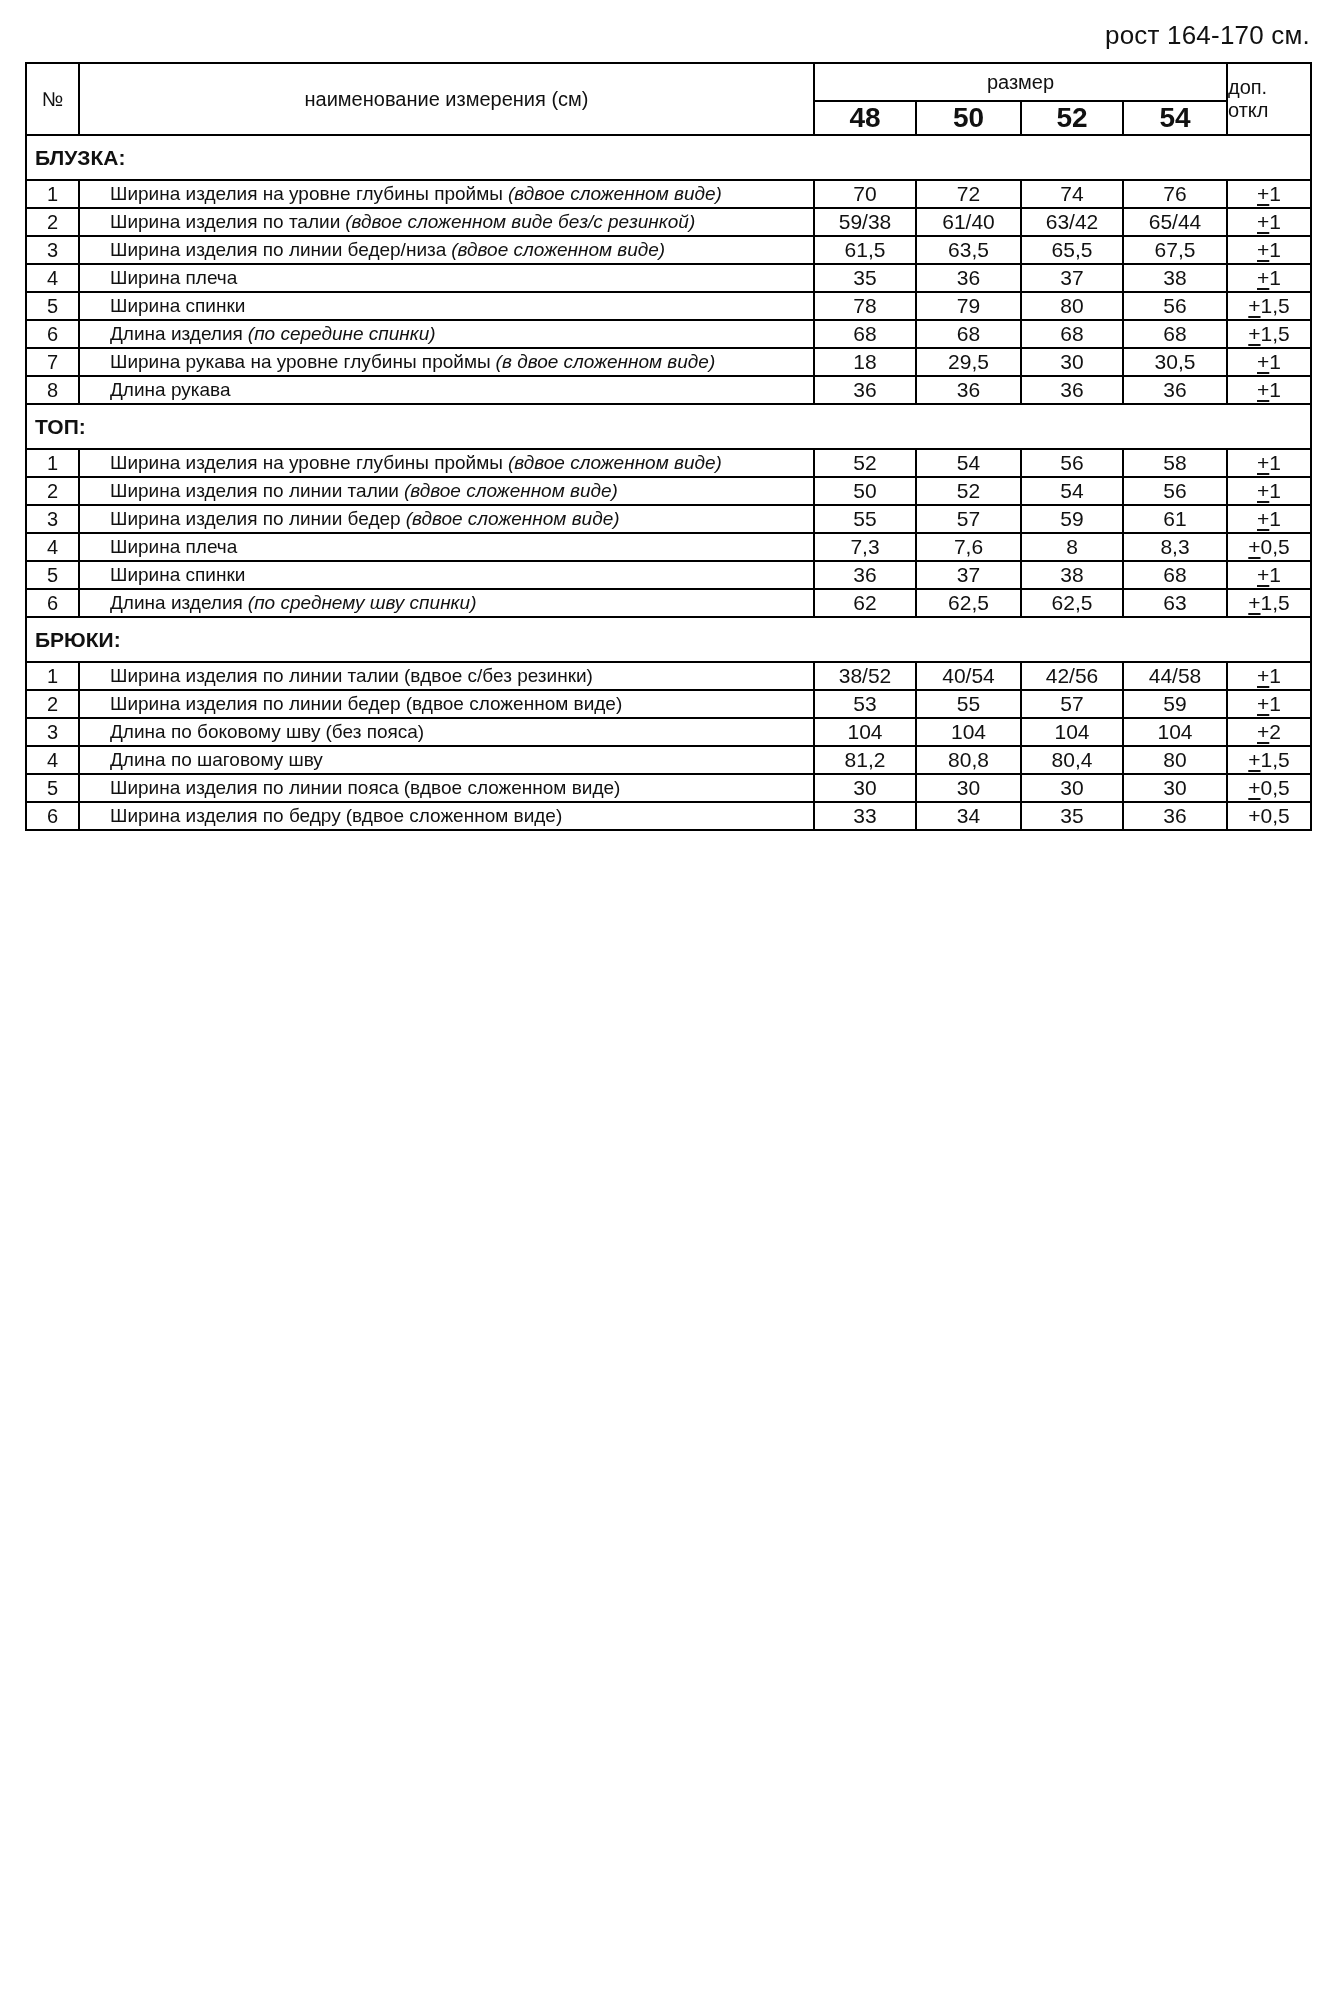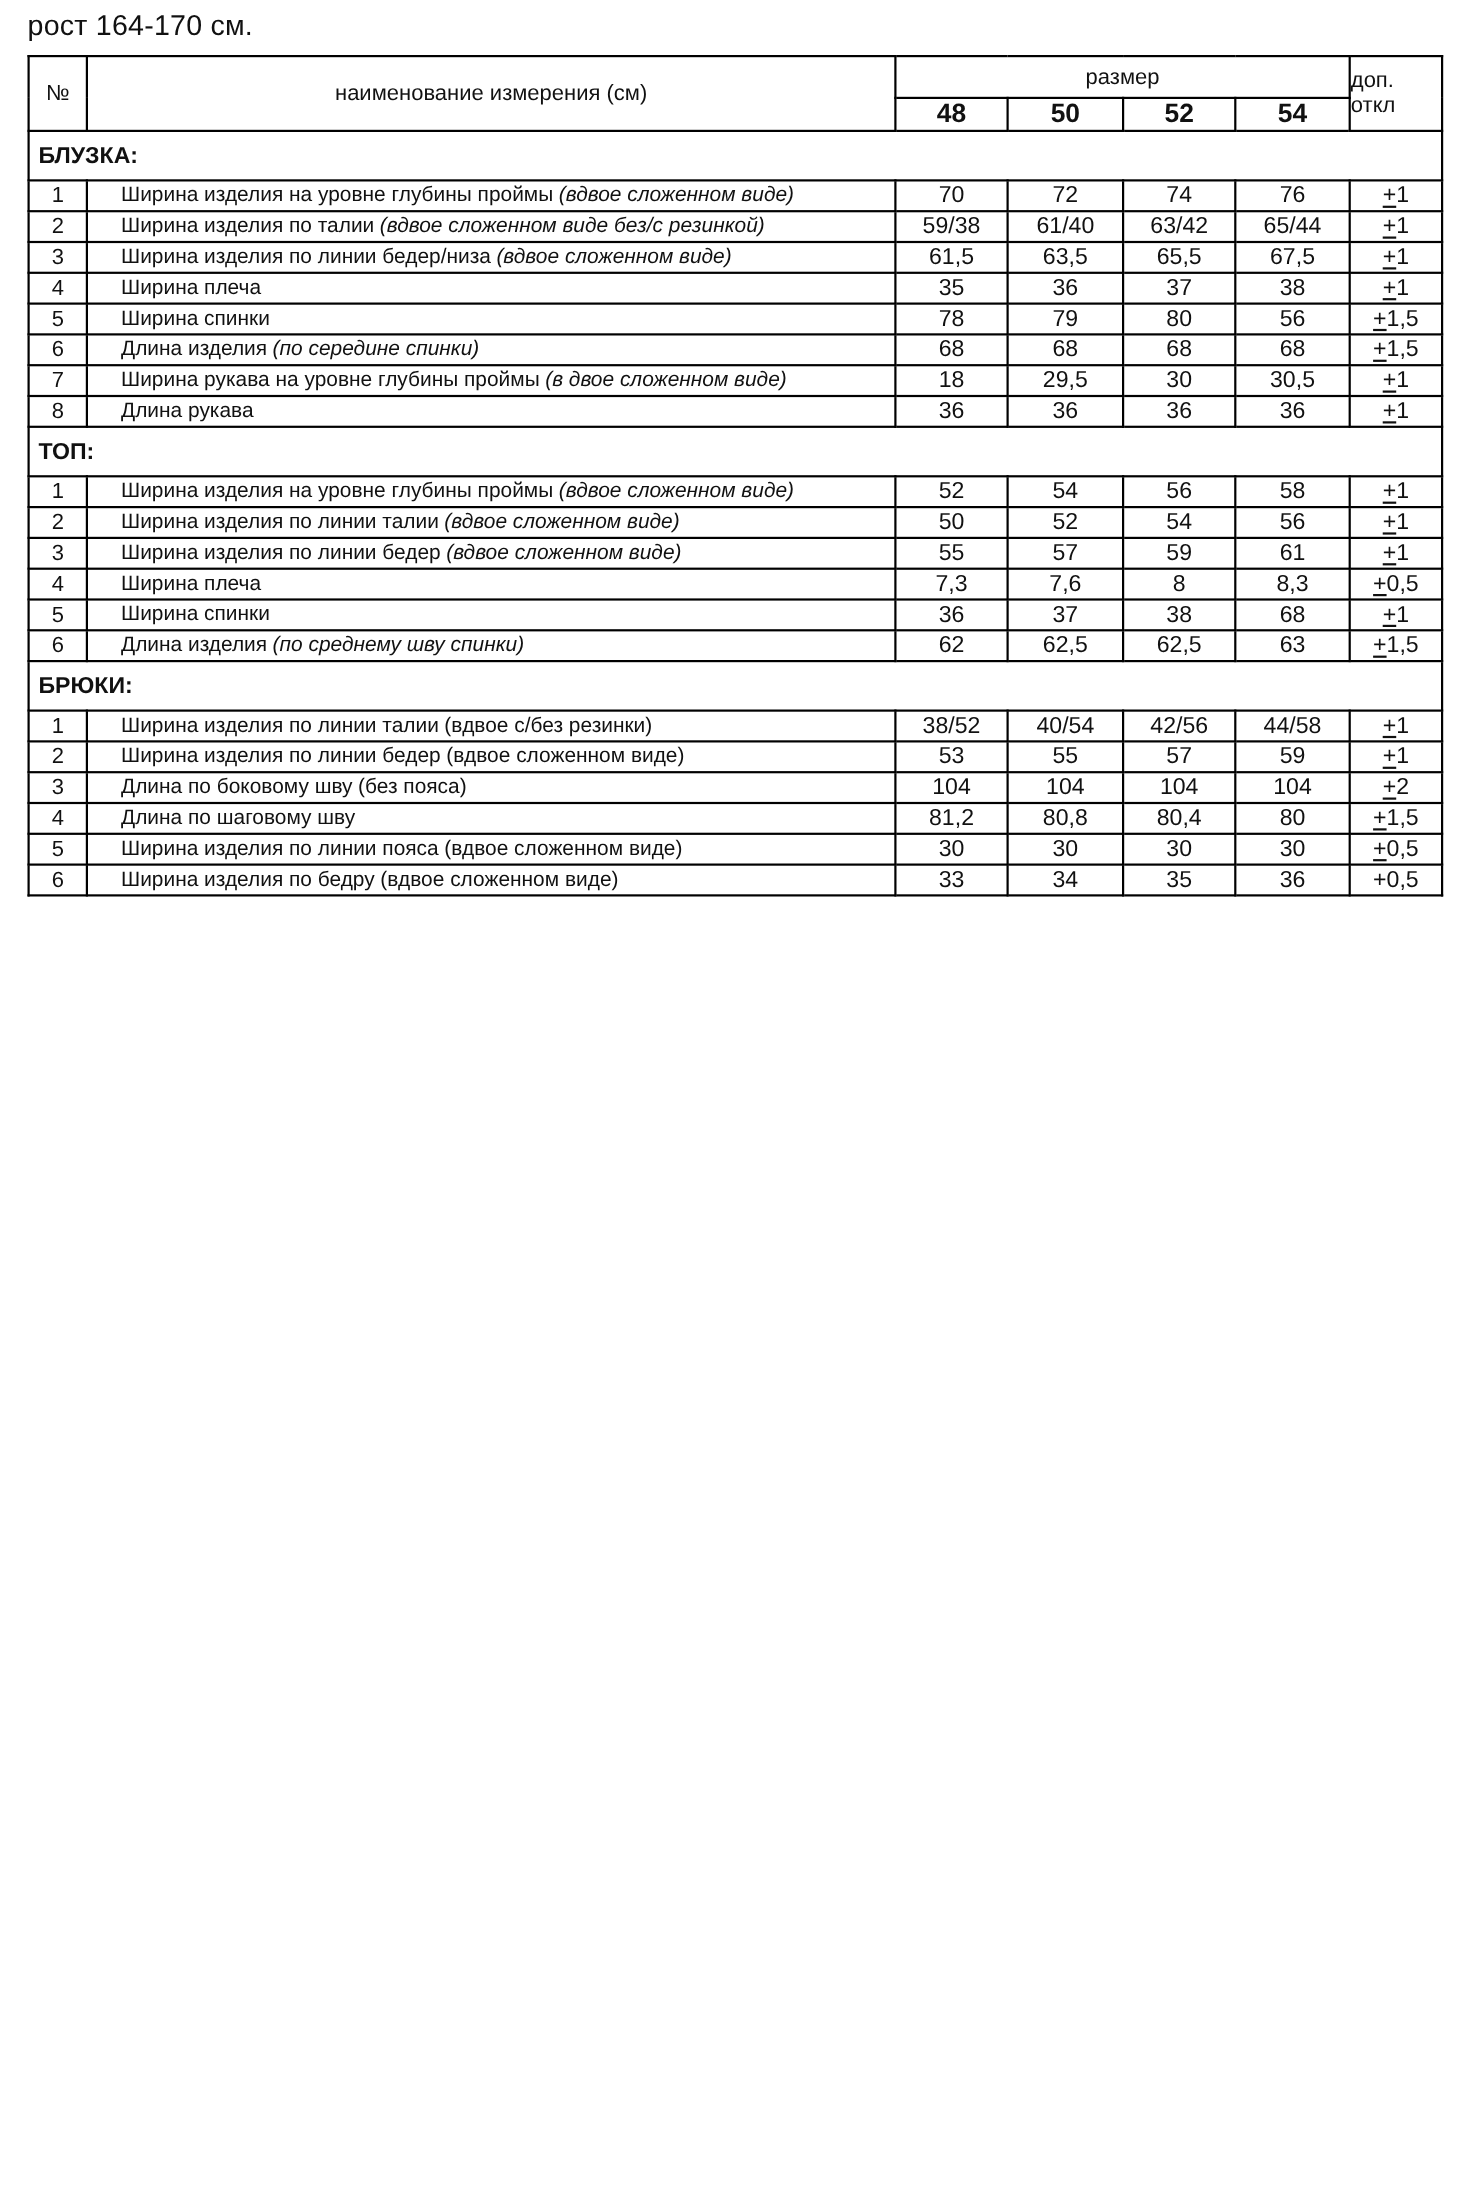--- a/index.html
+++ b/index.html
@@ -5,41 +5,41 @@
   * { box-sizing: border-box; margin: 0; padding: 0; }
   html, body { background: #fff; }
   body {
     width: 1333px;
     height: 2000px;
     font-family: "Liberation Sans", sans-serif;
     color: #111;
     position: relative;
   }
   .title {
-    margin: 8px 0 0 25px;
+    margin: 20px 0 0 25px;
     width: 1285px;
-    text-align: left;
+    text-align: right;
     font-size: 26px;
     letter-spacing: 0.2px;
   }
   table.size-table {
     border-collapse: collapse;
     table-layout: fixed;
     width: 1285px;
     margin: 11px 0 0 25px;
   }
   td, th {
     border: 2px solid #000;
     vertical-align: middle;
     overflow: hidden;
   }
   thead th { font-weight: normal; font-size: 20px; text-align: center; }
   tr.head-top { height: 38px; }
   tr.head-sizes { height: 29px; }
-  tr.head-sizes th { font-weight: bold; font-size: 24px; }
+  tr.head-sizes th { font-weight: bold; font-size: 28px; }
   th.tol-head { font-size: 20px; line-height: 1.15; text-align: left; }
   tr.section-row { height: 45px; }
   tr.section-row td {
     font-weight: bold;
     font-size: 21px;
     text-align: left;
     padding-left: 8px;
   }
   tr.measurement-row { height: 28px; }
   td.num-cell  { text-align: center; font-size: 20px; }

